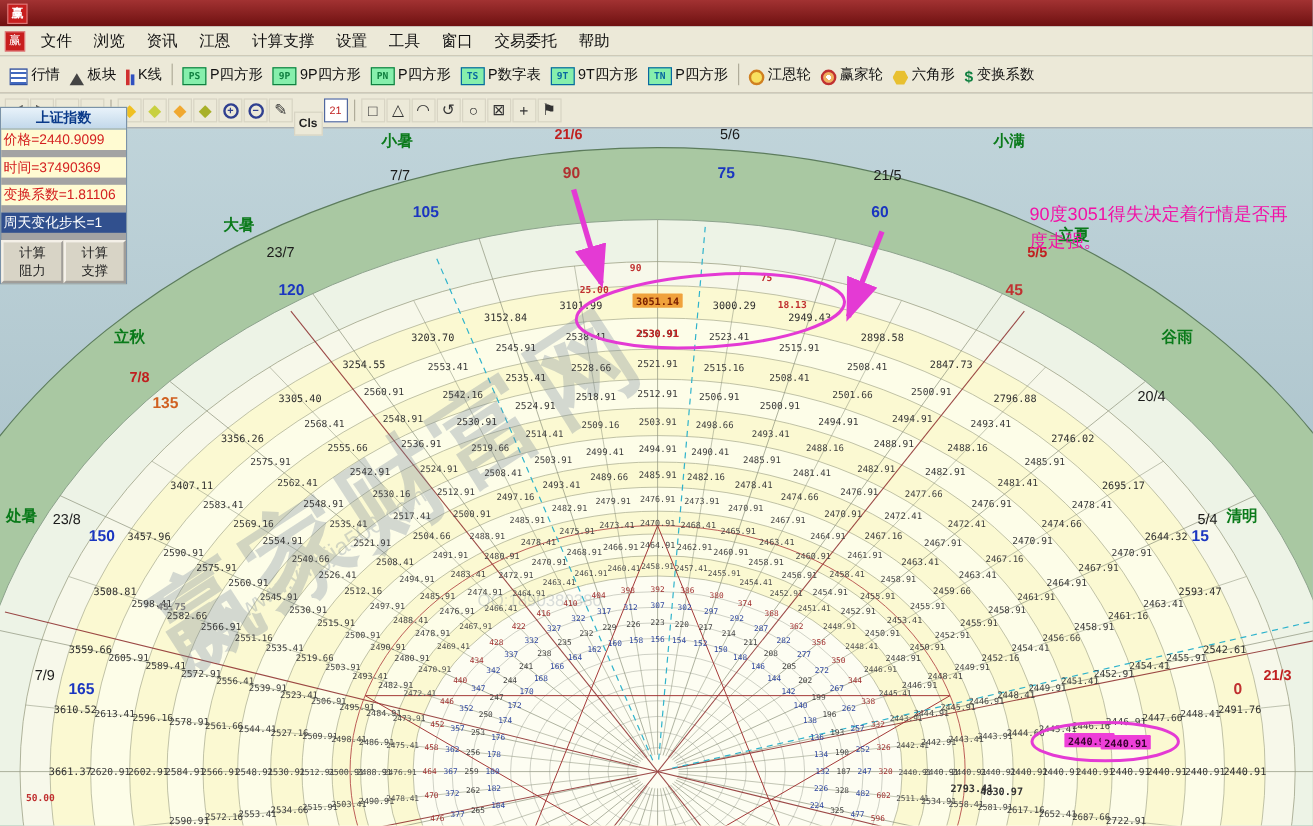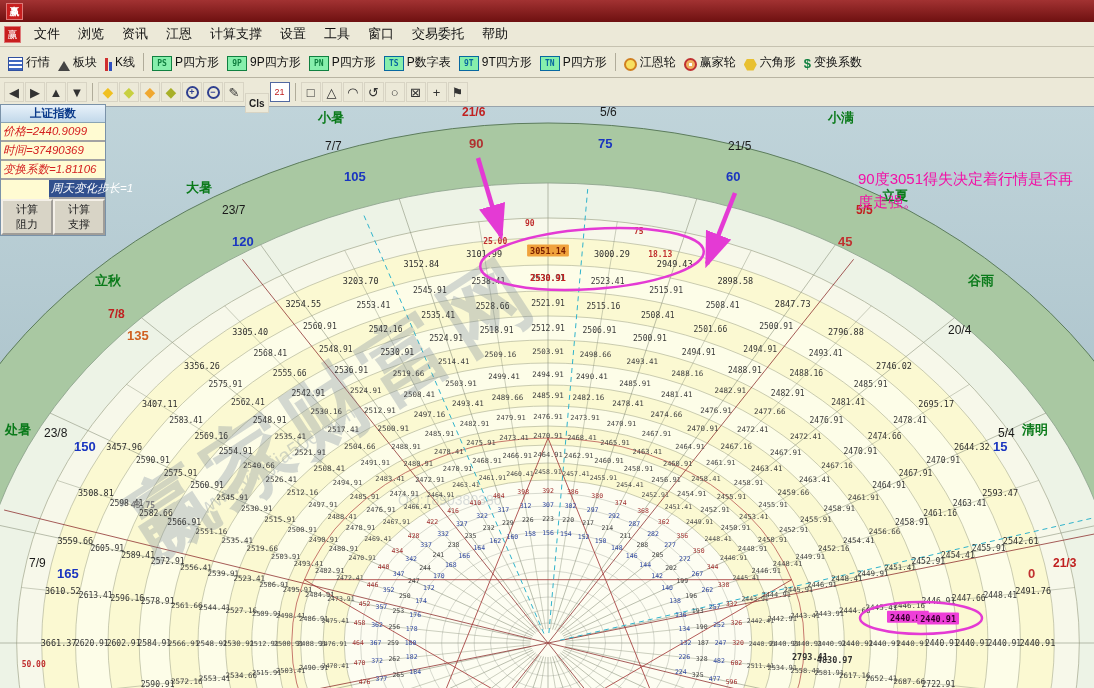--- a/index.html
+++ b/index.html
@@ -36,26 +36,26 @@
   .i-dollar{color:#108040;font-weight:bold;font-size:13px;}
   #toolbar2{height:28px;background:#ece9d8;border-bottom:1px solid #98a4ac;font-size:13px;padding:0 4px;gap:1px;}
   .t2{min-width:20px;height:20px;display:flex;align-items:center;justify-content:center;
       border:1px solid #d8d4c4;background:#ece9d8;font-size:13px;color:#333;cursor:default;box-sizing:border-box;}
   .t2.txt{font-size:10px;font-weight:bold;padding:0 3px;color:#222;margin-top:22px;}
   .t2.cal{font-size:9px;font-weight:normal;color:#c02020;background:#fff;border:1px solid #5068a0;}
   .diam{font-size:14px;line-height:20px;}
   .zoomb{width:13px;height:13px;border-radius:50%;border:2px solid #304090;font-size:9px;font-weight:bold;
          display:flex;align-items:center;justify-content:center;color:#304090;box-sizing:border-box;}
   
-  #panel{position:absolute;left:0;top:104px;width:106px;z-index:3;font-size:11.5px;
+  #panel{position:absolute;left:0;top:89px;width:106px;z-index:3;font-size:11.5px;
          border:1px solid #7a92a8;background:#fffbd2;box-sizing:border-box;}
   .p-h{background:linear-gradient(#e8f2fa,#c2d8ea);color:#0a3a8a;font-weight:bold;text-align:center;
        padding:1px 0;border-bottom:1px solid #8aa4b4;}
-  .p-r{color:#d42020;padding:1px 2px;border-bottom:2px solid #a3a3a3;white-space:nowrap;font-style:italic;}
-  .p-r.dark{background:#31508e;color:#fff;margin-left:48px;}
+  .p-r{color:#d42020;padding:1px 2px;border-bottom:6px solid #a3a3a3;white-space:nowrap;}
+  .p-r.dark{background:#31508e;color:#fff;}
   .p-btns{display:flex;}
   .p-btn{flex:1;background:#d8d4c6;border:2px outset #f4f0e8;font-size:11px;text-align:center;
          padding:1px 12px;color:#222;cursor:pointer;font-family:inherit;}
   
   #chart{position:absolute;left:0;top:0;width:1094px;height:688px;z-index:0;}
   #anno{position:absolute;left:858px;top:127px;width:226px;color:#f211a6;font-size:15px;
         line-height:1.55;z-index:4;margin-top:40px;}
 </style>
 </head>
 <body>

